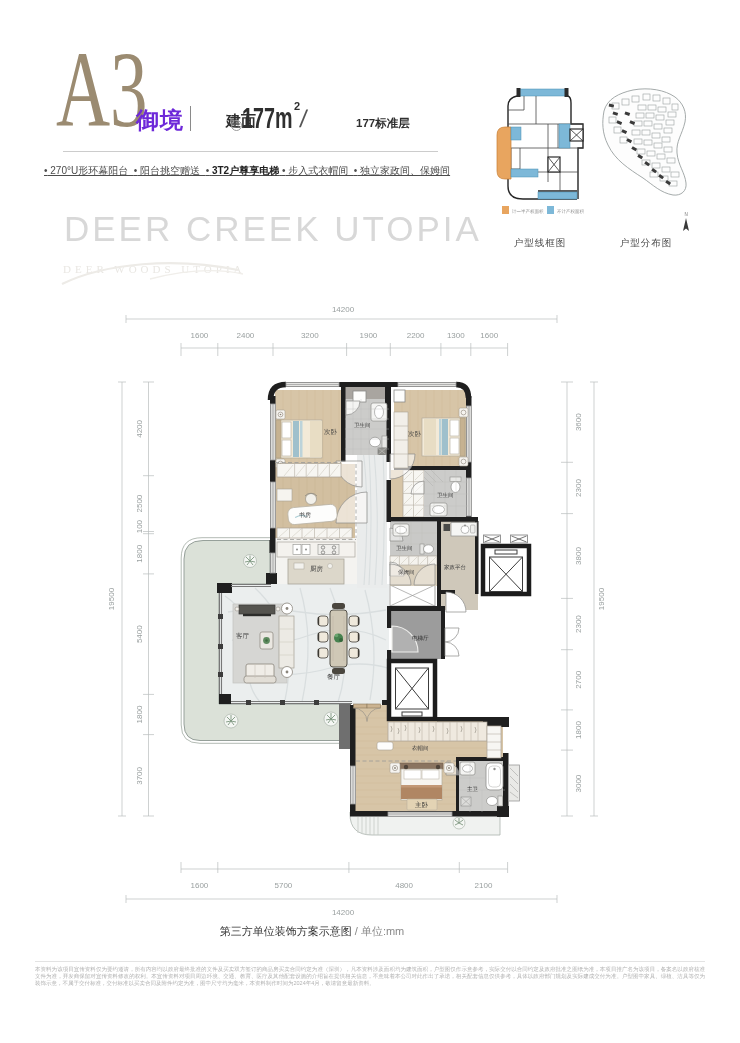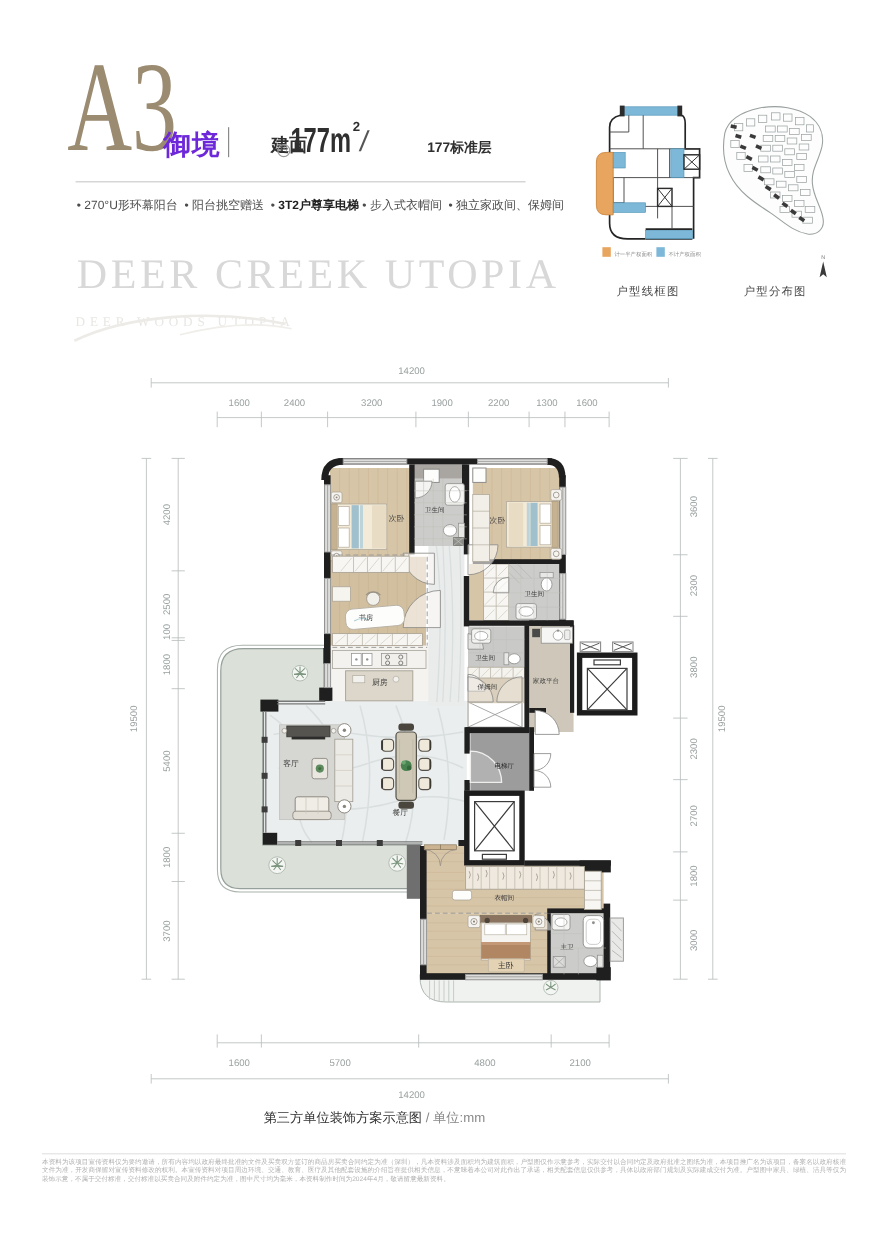--- a/index.html
+++ b/index.html
@@ -25,25 +25,25 @@
 <div class="abs" style="left:242px;top:102px;font-size:29px;font-weight:bold;color:#2f2f2f;transform:scaleX(0.68);transform-origin:0 0;">177m</div>
 
 <div class="abs" style="left:294px;top:100px;font-size:11px;font-weight:bold;color:#2f2f2f;">2</div>
 
 <div class="abs" style="left:300px;top:105px;font-size:24px;color:#555;transform:skewX(-8deg);">/</div>
 
 <div class="abs" style="left:314px;top:116px;font-size:11.5px;font-weight:bold;color:#2f2f2f;margin-left:42px;">177标准层</div>
 
 <div class="abs" style="left:63px;top:151px;width:375px;height:1px;background:#cccccc;"></div>
 
-<div class="abs" style="left:64px;top:164px;font-size:10px;color:#4c4c4c;white-space:nowrap;">
+<div class="abs" style="left:44px;top:164px;font-size:10px;color:#4c4c4c;white-space:nowrap;text-decoration:underline;">
 <span>•</span> 270°U形环幕阳台&nbsp; <span>•</span> 阳台挑空赠送&nbsp; <span>•</span> <b style="color:#222;">3T2户尊享电梯</b> <span>•</span> 步入式衣帽间&nbsp; <span>•</span> 独立家政间、保姆间
 </div>
 
-<div class="abs" style="left:64px;top:209px;font-family:Liberation Serif, serif;font-size:35px;color:#d8d8d8;letter-spacing:3px;white-space:nowrap;">DEER CREEK UTOPIA</div>
+<div class="abs" style="left:64px;top:209px;font-family:Liberation Sans, sans-serif;font-size:35px;color:#d8d8d8;letter-spacing:3px;white-space:nowrap;">DEER CREEK UTOPIA</div>
 
 <div class="abs" style="left:63px;top:263px;font-family:'Liberation Serif',serif;font-size:11px;color:#e9e7e3;letter-spacing:4px;white-space:nowrap;">DEER WOODS UTOPIA</div>
 
 <svg class="abs" style="left:0;top:0;" width="740" height="1043" viewBox="0 0 740 1043">
 <g stroke-linecap="butt" font-family="Liberation Sans, sans-serif">
 
 <g stroke="#b9bdbd" stroke-width="0.7" fill="none">
   <path d="M126,319 H557 M126,315 V323 M557,315 V323"></path>
 </g>
 

